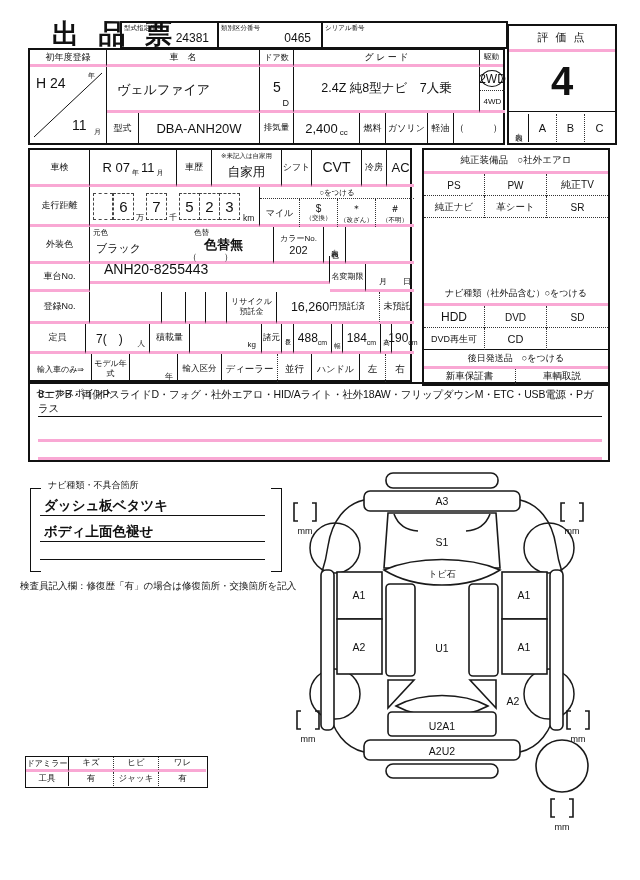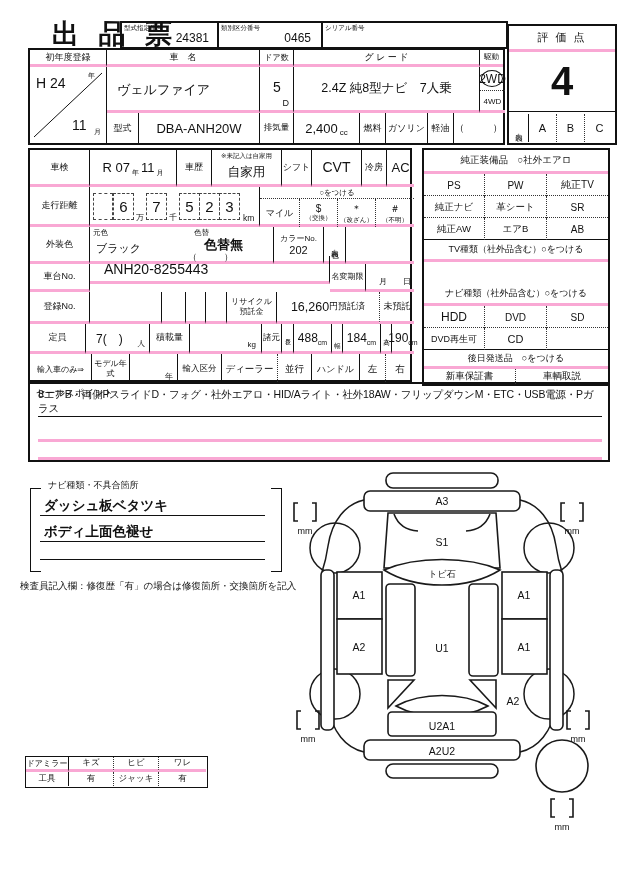--- a/index.html
+++ b/index.html
@@ -228,26 +228,20 @@
   <div class="a bbd" style="left:0;top:24px;width:184px;height:22px">
     <div class="a brd cen" style="left:0;top:0;width:61px;height:22px;font-size:10px">PS</div>
     <div class="a brd cen" style="left:61px;top:0;width:62px;height:22px;font-size:10px">PW</div>
     <div class="a cen" style="left:123px;top:0;width:61px;height:22px;font-size:10px">純正TV</div>
   </div>
   <div class="a bbd" style="left:0;top:46px;width:184px;height:22px">
     <div class="a brd cen" style="left:0;top:0;width:61px;height:22px;font-size:9.5px">純正ナビ</div>
     <div class="a brd cen" style="left:61px;top:0;width:62px;height:22px;font-size:9.5px">革シート</div>
     <div class="a cen" style="left:123px;top:0;width:61px;height:22px;font-size:10px">SR</div>
   </div>
-  <div class="a bb2" style="left:0;top:68px;width:184px;height:22px">
-    <div class="a brd cen" style="left:0;top:0;width:61px;height:22px;font-size:9.5px">純正AW</div>
-    <div class="a brd cen" style="left:61px;top:0;width:62px;height:22px;font-size:9.5px">エアB</div>
-    <div class="a cen" style="left:123px;top:0;width:61px;height:22px;font-size:10px">AB</div>
-  </div>
-  <div class="cen bb" style="position:absolute;left:0;top:90px;width:184px;height:22px;font-size:9px">TV種類（社外品含む）○をつける</div>
   <div class="cen bb" style="position:absolute;left:0;top:134px;width:184px;height:22px;font-size:9px">ナビ種類（社外品含む）○をつける</div>
   <div class="a bbd" style="left:0;top:156px;width:184px;height:22px">
     <div class="a brd cen" style="left:0;top:0;width:61px;height:22px;font-size:12px">HDD</div>
     <div class="a brd cen" style="left:61px;top:0;width:62px;height:22px;font-size:10px">DVD</div>
     <div class="a cen" style="left:123px;top:0;width:61px;height:22px;font-size:10px">SD</div>
   </div>
   <div class="a bb2" style="left:0;top:178px;width:184px;height:22px">
     <div class="a brd cen" style="left:0;top:0;width:61px;height:22px;font-size:9px">DVD再生可</div>
     <div class="a brd cen" style="left:61px;top:0;width:62px;height:22px;font-size:11px">CD</div>
     <div class="a cen" style="left:123px;top:0;width:61px;height:22px;font-size:10px"></div>

